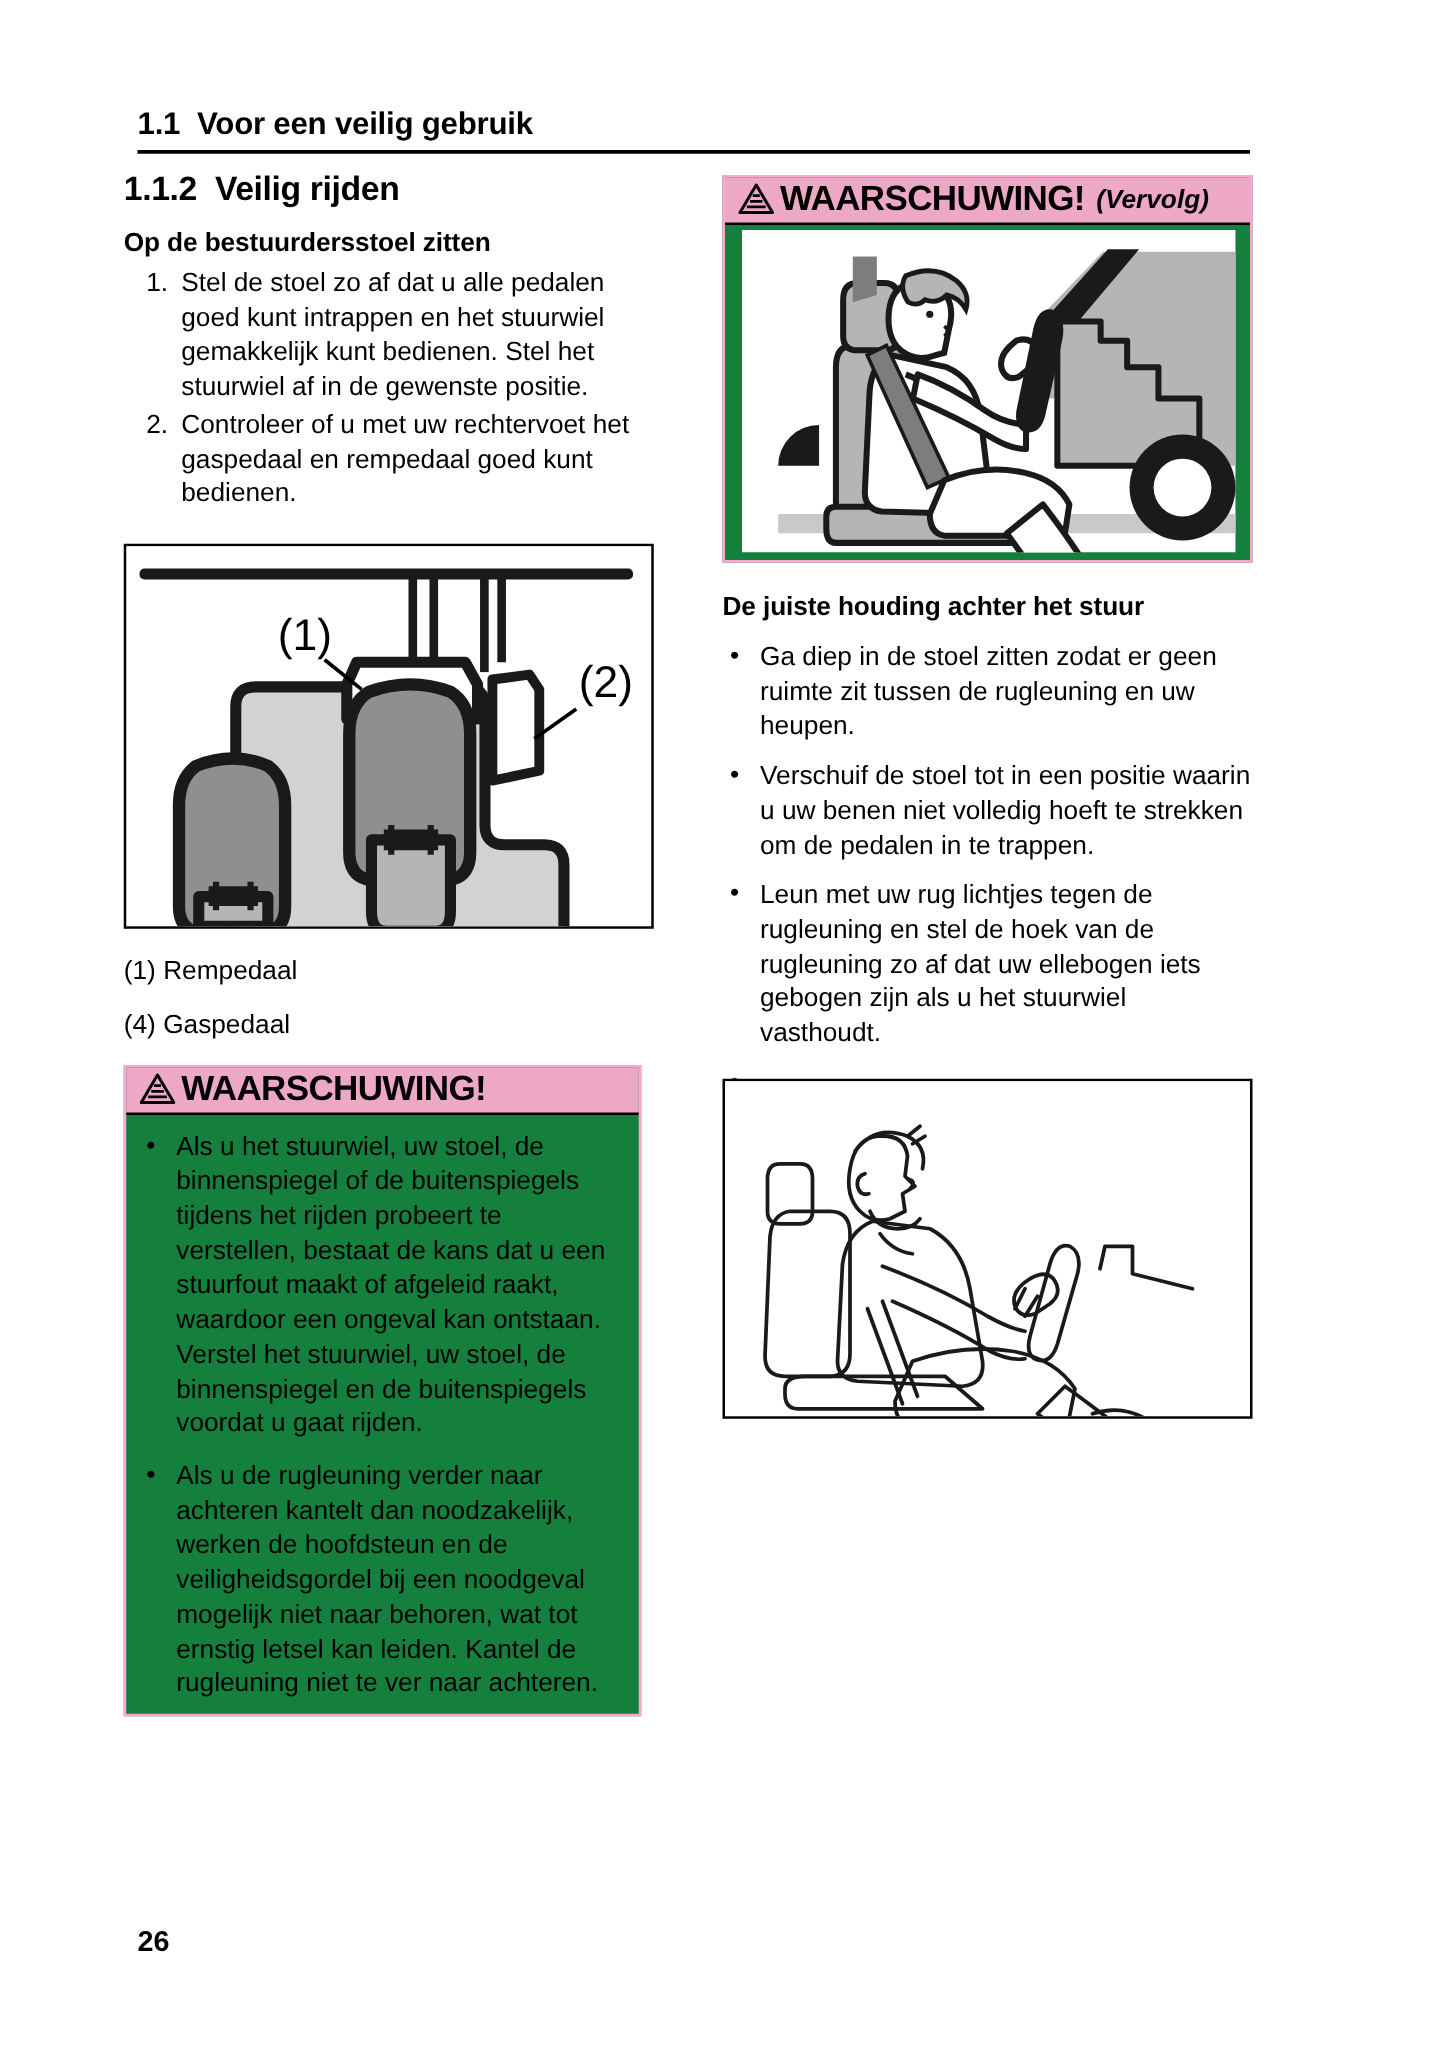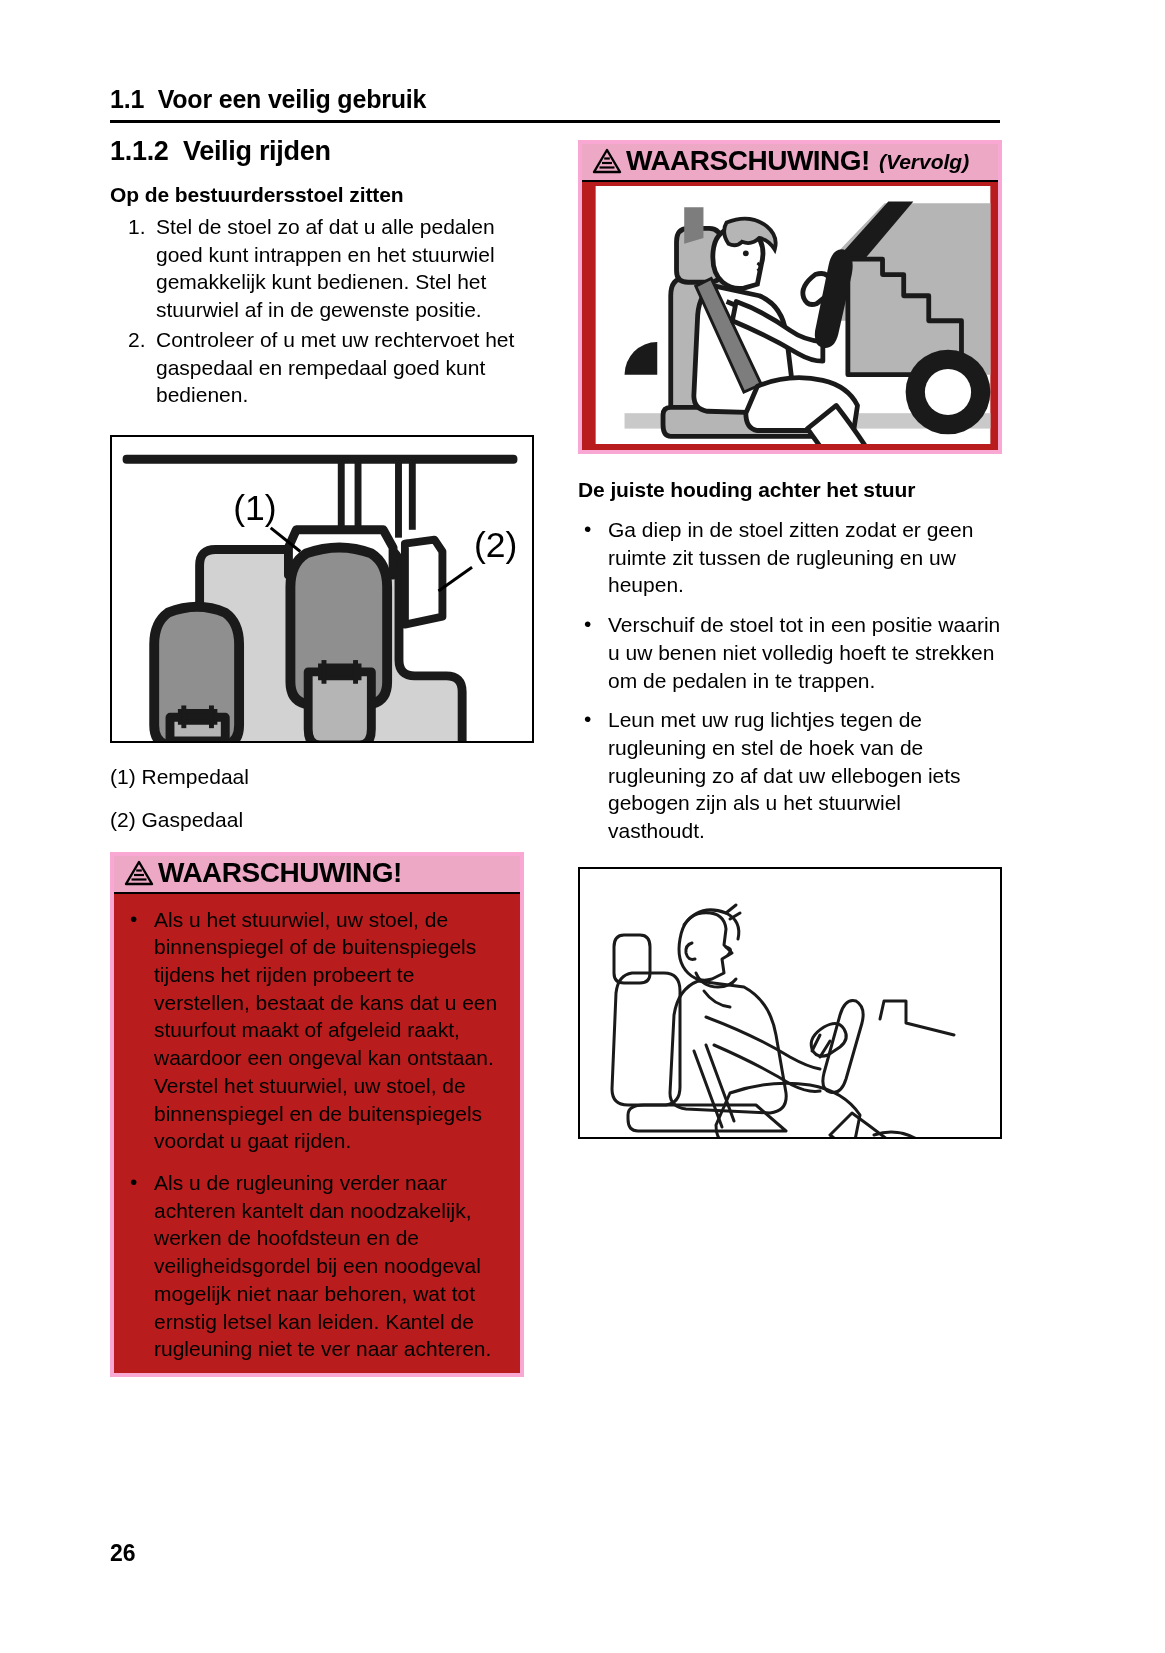--- a/index.html
+++ b/index.html
@@ -43,21 +43,21 @@
     left: 110px;
     top: 120px;
     width: 890px;
     height: 3px;
     background: #000;
   }
 
   
   .col-left {
     position: absolute;
-    left: 110px;
+    left: 99px;
     top: 136px;
     width: 424px;
   }
   .col-right {
     position: absolute;
     left: 578px;
     top: 140px;
     width: 424px;
   }
 
@@ -128,23 +128,23 @@
     position: relative;
   }
   .fig-caption {
     font-size: 21px;
     line-height: 1.5;
     margin: 0;
   }
 
   
   .warn-box {
-    border: 4px solid #f9a8d4;
+    border: 2px solid #f9a8d4;
     box-sizing: border-box;
-    background: #b91c1c;
+    background: #15803d;
   }
   .warn-header {
     background: #eda8c5;
     border-bottom: 2px solid #000;
     display: flex;
     align-items: center;
     padding: 3px 8px 5px 10px;
     box-sizing: border-box;
   }
   .warn-tri {
@@ -255,21 +255,21 @@
 
         <text x="122" y="84" font-family="Liberation Sans, sans-serif" font-size="36" fill="#000">(1)</text>
         <line x1="160" y1="92" x2="190" y2="116" stroke="#000" stroke-width="3"></line>
 
         <text x="366" y="122" font-family="Liberation Sans, sans-serif" font-size="36" fill="#000">(2)</text>
         <line x1="364" y1="132" x2="330" y2="156" stroke="#000" stroke-width="3"></line>
       </svg>
     </div>
 
     <p class="fig-caption" style="margin-top:18px;">(1) Rempedaal</p>
-    <p class="fig-caption" style="margin-top:12px;">(2) Gaspedaal</p>
+    <p class="fig-caption" style="margin-top:12px;">(4) Gaspedaal</p>
 
 
     <div class="warn-box" style="margin-top:16px; width:414px;">
       <div class="warn-header">
         <svg class="warn-tri" viewBox="0 0 30 26">
           <path d="M15 2 L28 24 L2 24 Z" fill="#eda8c5" stroke="#000" stroke-width="2.4" stroke-linejoin="round"></path>
           <line x1="10" y1="15" x2="20" y2="15" stroke="#000" stroke-width="2.2"></line>
           <line x1="7.5" y1="19.5" x2="22.5" y2="19.5" stroke="#000" stroke-width="2.2"></line>
           <line x1="12.2" y1="10.5" x2="17.8" y2="10.5" stroke="#000" stroke-width="2.2"></line>
         </svg>

